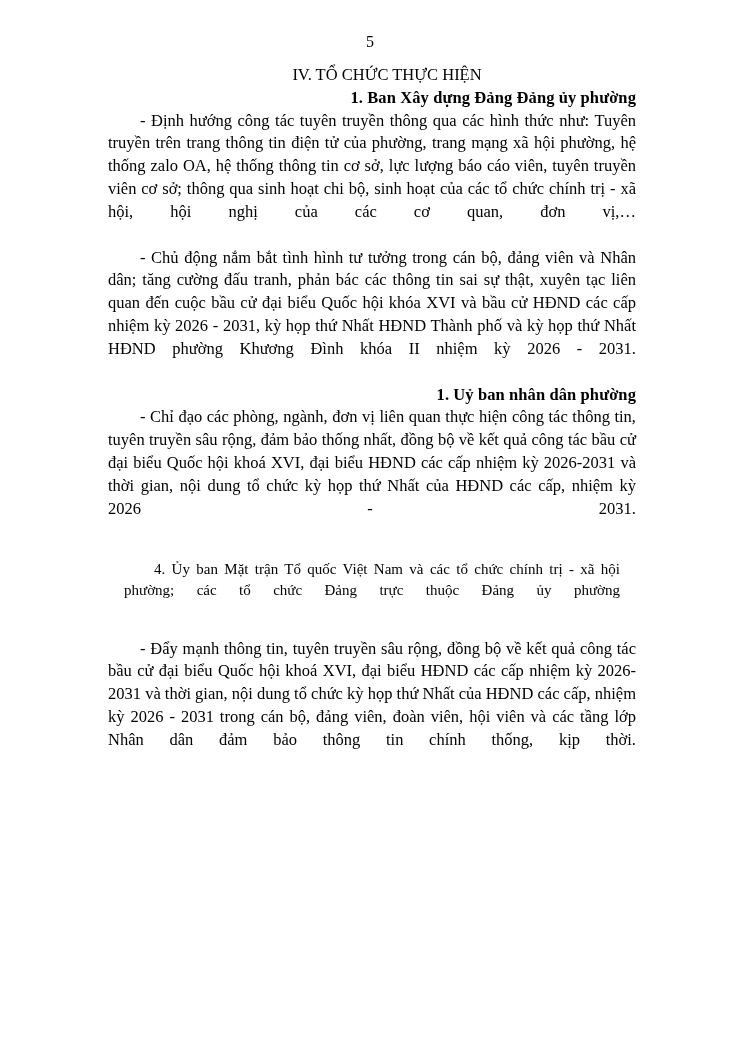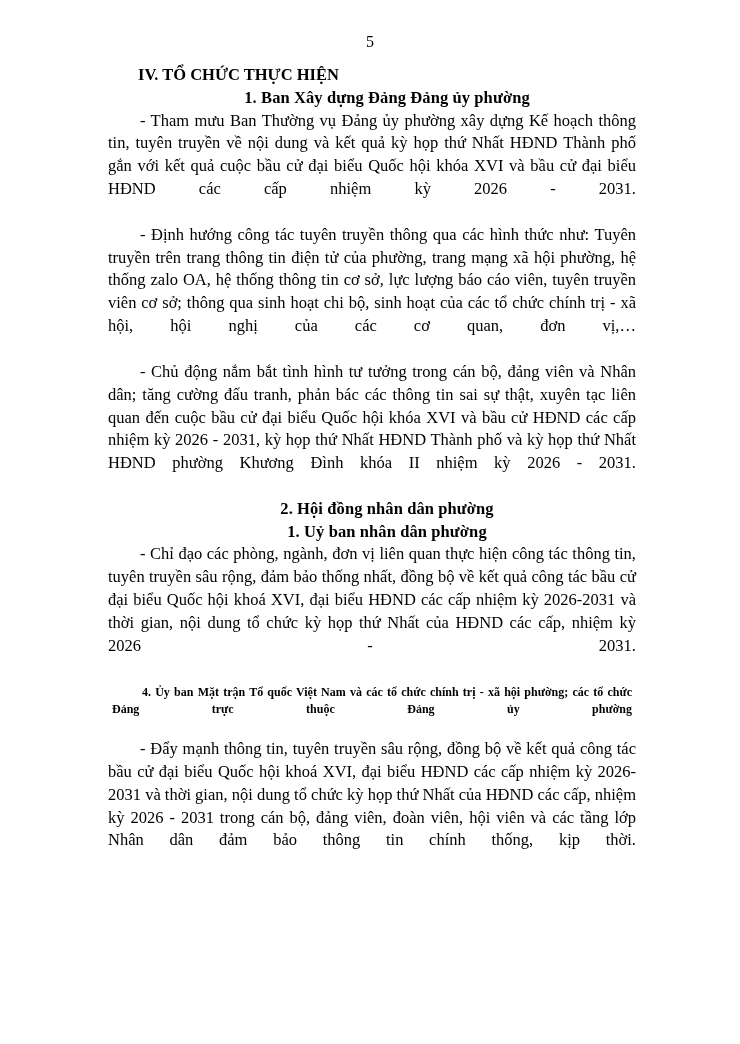--- a/index.html
+++ b/index.html
@@ -33,37 +33,37 @@
     top: 64px;
     left: 108px;
     width: 528px;
   }
   .heading {
     font-weight: bold;
     font-size: 16.5px;
     line-height: 1.38;
     text-indent: 30px;
     margin: 0;
-    text-align: center;
+    text-align: right;
     letter-spacing: 0.1px;
   }
   .heading-major {
-    font-weight: bold;
+    font-weight: normal;
     font-size: 16.5px;
     line-height: 1.38;
     text-indent: 30px;
     margin: 0;
-    text-align: left;
+    text-align: center;
   }
   .heading-wrap {
-    font-weight: bold;
-    font-size: 12px;
+    font-weight: normal;
+    font-size: 15px;
     line-height: 1.38;
     text-indent: 30px;
-    margin: 4px;
+    margin: 16px;
     text-align: justify;
     text-justify: inter-word;
   }
   .para {
     font-size: 16.5px;
     line-height: 1.385;
     text-indent: 32px;
     margin: 0;
     text-align: justify;
     text-justify: inter-word;
@@ -85,27 +85,25 @@
 <div class="page">
 
   <div class="page-number">5</div>
 
   <div class="content">
 
     <p class="heading-major">IV. TỔ CHỨC THỰC HIỆN</p>
 
     <p class="heading">1. Ban Xây dựng Đảng Đảng ủy phường</p>
 
-    <p class="para">- Tham mưu Ban Thường vụ Đảng ủy phường xây dựng Kế hoạch thông tin, tuyên truyền về nội dung và kết quả kỳ họp thứ Nhất HĐND Thành phố gắn với kết quả cuộc bầu cử đại biểu Quốc hội khóa XVI và bầu cử đại biểu HĐND các cấp nhiệm kỳ 2026 - 2031.</p>
 
     <p class="para">- Định hướng công tác tuyên truyền thông qua các hình thức như: Tuyên truyền trên trang thông tin điện tử của phường, trang mạng xã hội phường, hệ thống zalo OA, hệ thống thông tin cơ sở, lực lượng báo cáo viên, tuyên truyền viên cơ sở; thông qua sinh hoạt chi bộ, sinh hoạt của các tổ chức chính trị - xã hội, hội nghị của các cơ quan, đơn vị,…</p>
 
     <p class="para">- Chủ động nắm bắt tình hình tư tưởng trong cán bộ, đảng viên và Nhân dân; tăng cường đấu tranh, phản bác các thông tin sai sự thật, xuyên tạc liên quan đến cuộc bầu cử đại biểu Quốc hội khóa XVI và bầu cử HĐND các cấp nhiệm kỳ 2026 - 2031, kỳ họp thứ Nhất HĐND Thành phố và kỳ họp thứ Nhất HĐND phường Khương Đình khóa II nhiệm kỳ 2026 - 2031.</p>
 
-    <p class="heading">2. Hội đồng nhân dân phường</p>
 
 
     <p class="heading">1. Uỷ ban nhân dân phường</p>
 
     <p class="para">- Chỉ đạo các phòng, ngành, đơn vị liên quan thực hiện công tác thông tin, tuyên truyền sâu rộng, đảm bảo thống nhất, đồng bộ về kết quả công tác bầu cử đại biểu Quốc hội khoá XVI, đại biểu HĐND các cấp nhiệm kỳ 2026-2031 và thời gian, nội dung tổ chức kỳ họp thứ Nhất của HĐND các cấp, nhiệm kỳ 2026 - 2031.</p>
 
 
     <p class="heading-wrap">4. Ủy ban Mặt trận Tổ quốc Việt Nam và các tổ chức chính trị - xã hội phường; các tổ chức Đảng trực thuộc Đảng ủy phường</p>
 
     <p class="para">- Đẩy mạnh thông tin, tuyên truyền sâu rộng, đồng bộ về kết quả công tác bầu cử đại biểu Quốc hội khoá XVI, đại biểu HĐND các cấp nhiệm kỳ 2026-2031 và thời gian, nội dung tổ chức kỳ họp thứ Nhất của HĐND các cấp, nhiệm kỳ 2026 - 2031 trong cán bộ, đảng viên, đoàn viên, hội viên và các tầng lớp Nhân dân đảm bảo thông tin chính thống, kịp thời.</p>

